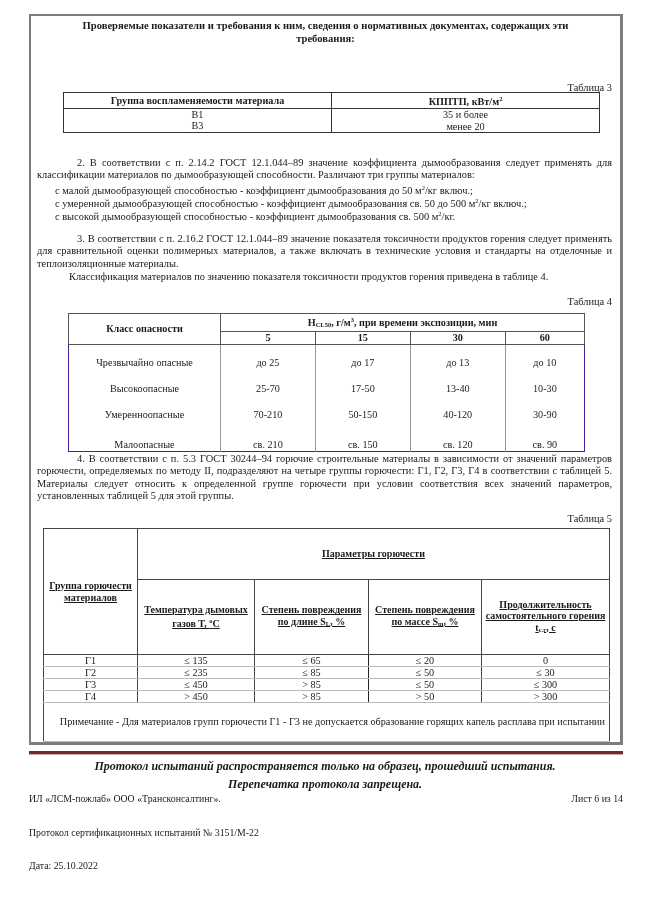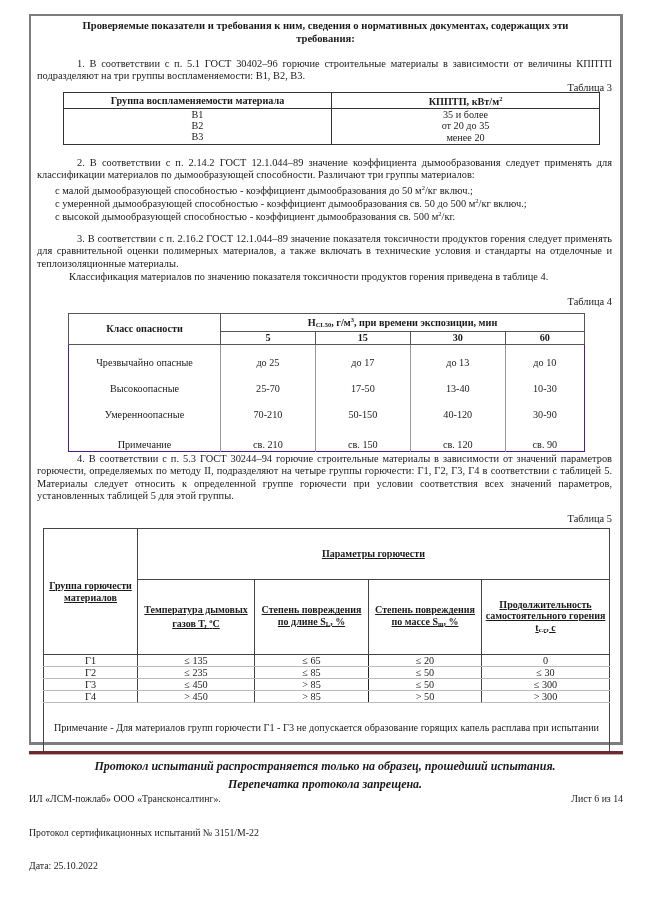--- a/index.html
+++ b/index.html
@@ -32,51 +32,46 @@
   .t4 td { height: 26px; border-left: 1px solid #999; }
   .t4 td.cls { border-left: none; margin-top: 34px; }
   .t4 tr.first td { height: 31px; padding-top: 4px; }
   .t4 tr.last td { height: 24px; vertical-align: bottom; padding-bottom: 1px; }
 
   
   .t5 { left: 12px; top: 512px; width: 567px; border: 1px solid #444; }
   .t5 th { font-weight: bold; border: 1px solid #444; line-height: 11.5px; padding: 19px 2px; font-size: 10px; text-decoration: underline; }
   .t5 td { border-left: 1px solid #444; border-bottom: 1px solid #bbb; height: 12px; line-height: 11px; }
   .t5 td.mid { border-left: 1.5px solid #222; }
-  .t5 td.note { text-align: center; padding: 19px 4px; line-height: 12px; border-top: 1px solid #444; margin-left: 12px; }
+  .t5 td.note { text-align: right; padding: 13px 4px; line-height: 12px; border-top: 1px solid #444; margin-left: 12px; }
   sup { font-size: 6.5px; vertical-align: 4px; }
   sub { font-size: 6.5px; vertical-align: -1px; }
 
   .rule-dark { position: absolute; left: 29px; width: 594px; top: 751px; height: 3px; background: #6b2b2f; }
   .rule-light { position: absolute; left: 29px; width: 594px; top: 754px; height: 1px; background: #c9a6a8; }
   .foot-italic { position: absolute; left: 0; right: 0; text-align: center; font-style: italic; font-weight: bold; font-size: 12px; }
   .foot-line { position: absolute; font-size: 9.8px; }
 </style>
 </head>
 <body>
 
 <div class="frame">
   <div class="heading">Проверяемые показатели и требования к ним, сведения о нормативных документах, содержащих эти требования:</div>
 
-  <div class="para indent" style="top:42px;">1. В соответствии с п. 5.1 ГОСТ 30402–96 горючие строительные материалы в зависимости от величины КППТП подразделяют на три группы воспламеняемости: В1, В2, В3.</div>
   <div class="caption" style="top:66px;">Таблица 3</div>
 
   <table class="t3">
     <tbody>
         <tr>
       <th style="width:50%;">Группа воспламеняемости материала</th>
       <th><span>КППТП, кВт/м</span><sup>2</sup></th>
     </tr>
     <tr>
           <td>В1</td>
           <td>35 и более</td>
-        </tr>
-    <tr>
-          <td>В2</td>
-          <td>от 20 до 35</td>
         </tr>
     <tr>
           <td style="padding-bottom:1px;">В3</td>
           <td>менее 20</td>
         </tr>
   </tbody>
     </table>
 
   <div class="para indent" style="top:141px;">2. В соответствии с п. 2.14.2 ГОСТ 12.1.044–89 значение коэффициента дымообразования следует применять для классификации материалов по дымообразующей способности. Различают три группы материалов:</div>
   <div class="para sub" style="top:166px;">
@@ -120,21 +115,21 @@
           <td>10-30</td>
     </tr>
     <tr>
       <td class="cls">Умеренноопасные</td>
           <td>70-210</td>
           <td>50-150</td>
           <td>40-120</td>
           <td>30-90</td>
     </tr>
     <tr class="last">
-      <td class="cls">Примечание</td>
+      <td class="cls">Малоопасные</td>
           <td>св. 210</td>
           <td>св. 150</td>
           <td>св. 120</td>
           <td>св. 90</td>
     </tr>
   </tbody>
     </table>
 
   <div class="para indent" style="top:437px;">4. В соответствии с п. 5.3 ГОСТ 30244–94 горючие строительные материалы в зависимости от значений параметров горючести, определяемых по методу II, подразделяют на четыре группы горючести: Г1, Г2, Г3, Г4 в соответствии с таблицей 5. Материалы следует относить к определенной группе горючести при условии соответствия всех значений параметров, установленных таблицей 5 для этой группы.</div>
   <div class="caption" style="top:497px;">Таблица 5</div>

